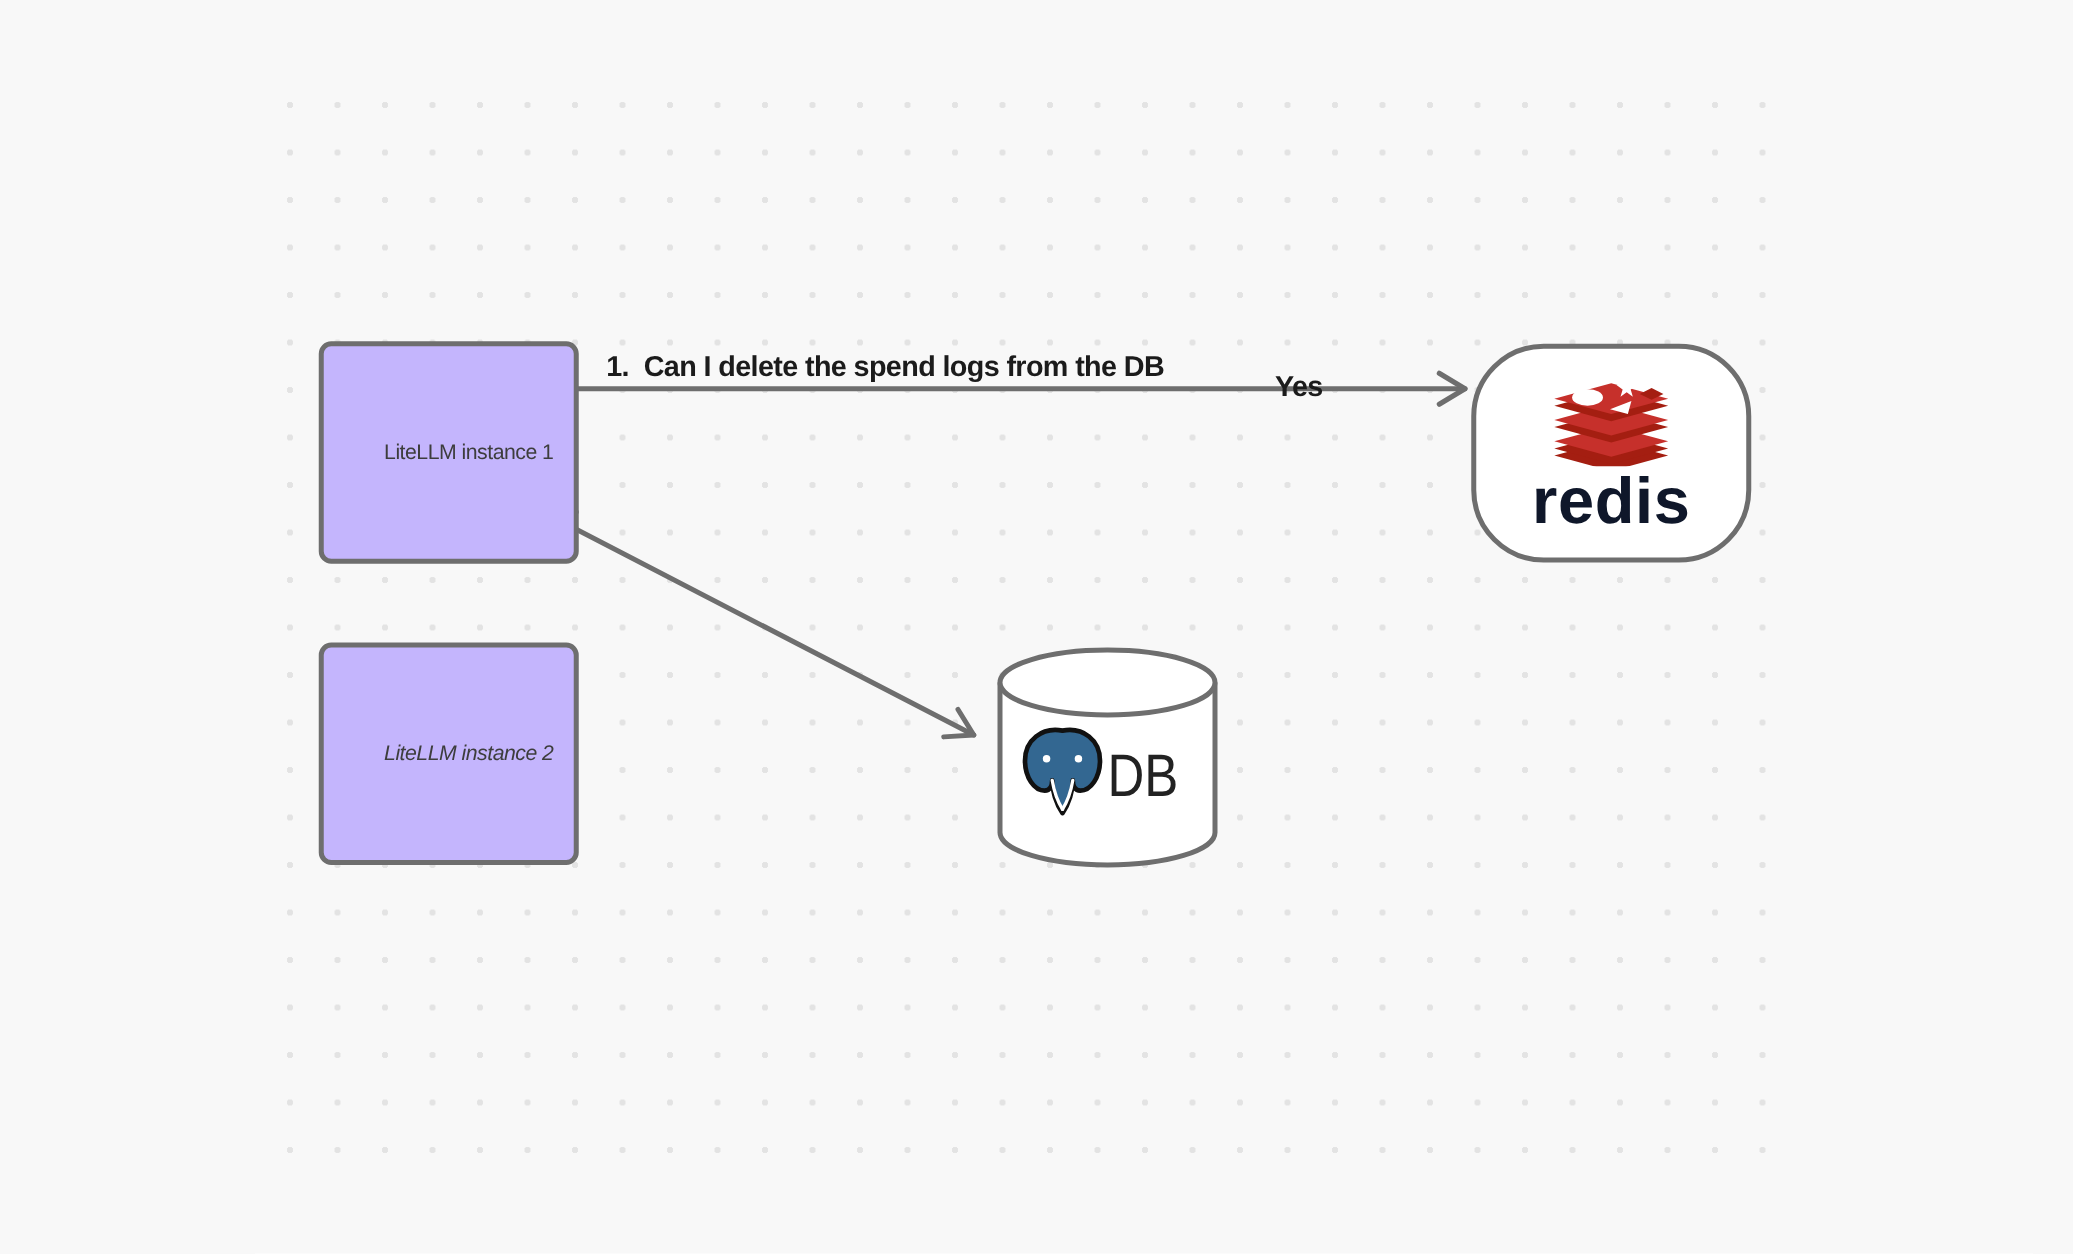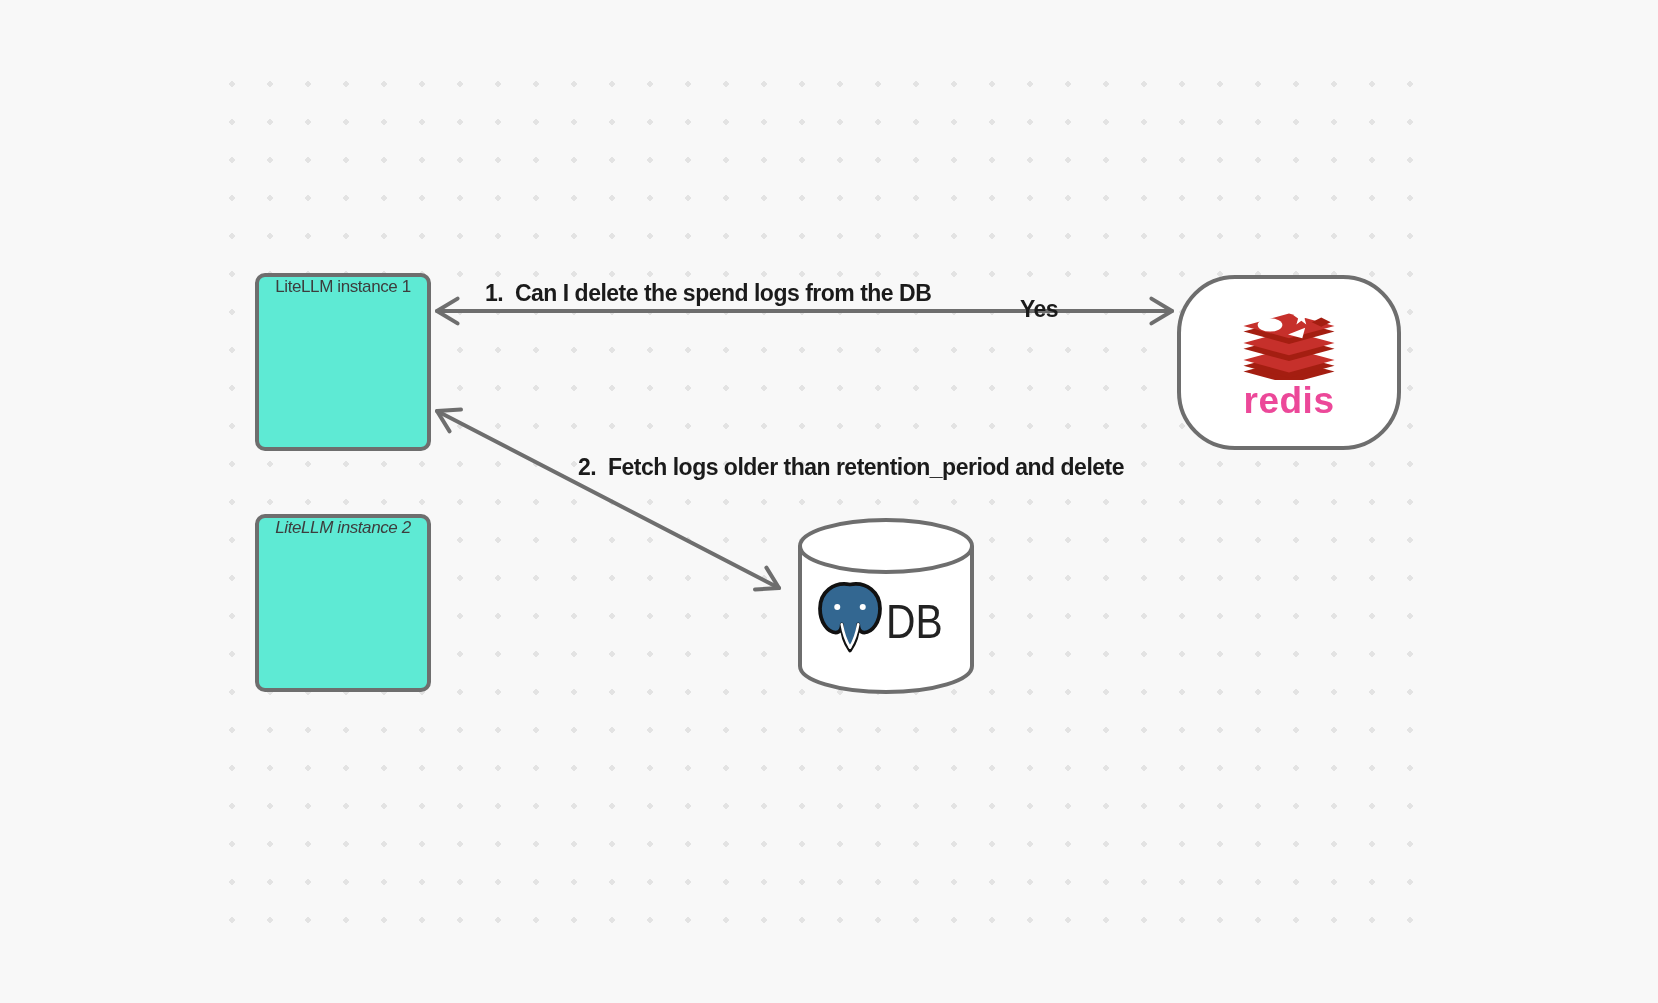--- a/index.html
+++ b/index.html
@@ -20,25 +20,26 @@
     background-image: radial-gradient(circle, #e3e3e3 0 2.6px, rgba(0,0,0,0) 2.7px);
     background-size: 38px 38px;
   }
   .edges-layer {
     position: absolute; left: 0; top: 0;
     width: 1658px; height: 1003px;
   }
   .node-box {
     position: absolute;
     width: 168px; height: 170px;
-    background: #5eead4;
+    background: #c4b5fd;
     border: 4px solid #6e6e6e;
     border-radius: 10px;
-    display: flex; justify-content: center;
+    display: flex; align-items: center; justify-content: center;
     box-sizing: content-box;
+    padding-left: 32px;
   }
   .node-box .node-label {
     font-size: 17px;
     letter-spacing: -0.4px;
     color: #3d3d3d;
     white-space: pre;
   }
   .box-1 { left: 255px; top: 273px; }
   .box-2 { left: 255px; top: 514px; font-style: italic; }
   .box-3 { left: 255px; top: 754px; }
@@ -61,24 +62,24 @@
     left: 1177px; top: 275px;
     width: 216px; height: 167px;
     background: #ffffff;
     border: 4px solid #6e6e6e;
     border-radius: 58px;
     display: flex; flex-direction: column;
     align-items: center; justify-content: center;
     box-sizing: content-box;
   }
   .redis-wordmark {
-    font-size: 37px;
+    font-size: 52px;
     font-weight: 700;
     letter-spacing: 0.5px;
-    color: #ec4899;
+    color: #0f172a;
     line-height: 1;
     margin-top: 2px;
   }
   .db-node {
     position: absolute;
     left: 796px; top: 516px;
     width: 180px; height: 180px; text-align: right;
   }
   .db-cylinder-svg { position: absolute; left: 0; top: 0; }
   .postgres-icon {
@@ -116,21 +117,20 @@
 
   <div class="node-box box-1">
     <span class="node-label">LiteLLM instance 1</span>
   </div>
   <div class="node-box box-2">
     <span class="node-label">LiteLLM instance 2</span>
   </div>
 
   <div class="edge-label label-edge1">1.  Can I delete the spend logs from the DB</div>
   <div class="edge-label label-edge1-response">Yes</div>
-  <div class="edge-label label-edge2">2.  Fetch logs older than retention_period and delete</div>
 
   <div class="redis-node">
     <svg width="96" height="74" viewBox="0 0 100 78">
 
       <path d="M2,69 L50,56 L98,69 L50,82 Z" fill="#a41e11"></path>
       <path d="M2,63 L50,50 L98,63 L50,76 Z" fill="#a41e11"></path>
       <path d="M2,57 L50,44 L98,57 L50,70 Z" fill="#c6302b"></path>
 
       <path d="M2,45 L50,32 L98,45 L50,58 Z" fill="#a41e11"></path>
       <path d="M2,39 L50,26 L98,39 L50,52 Z" fill="#c6302b"></path>

